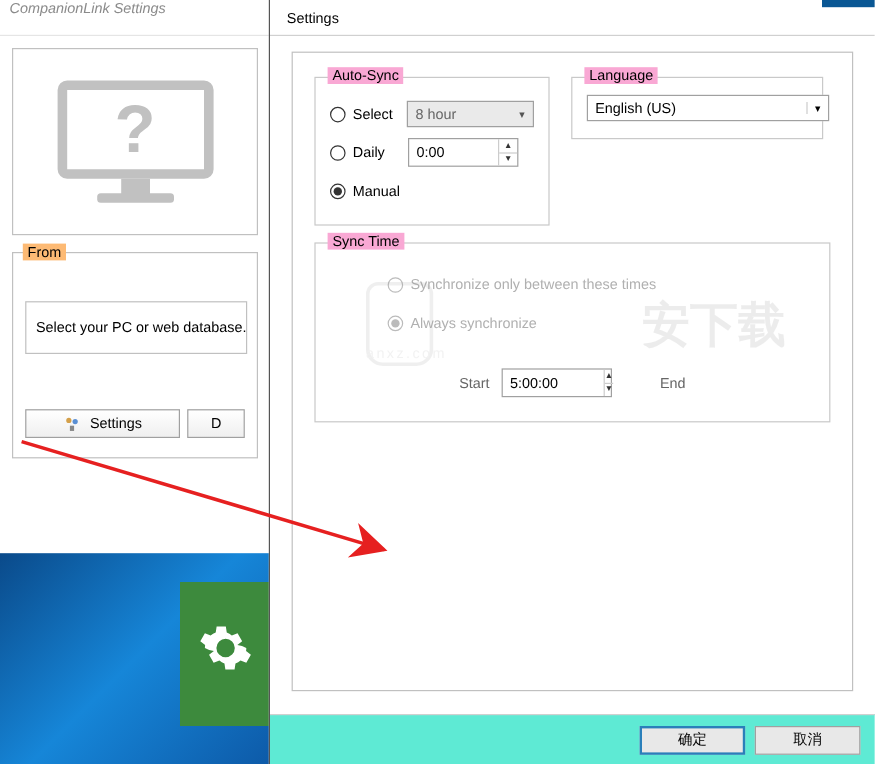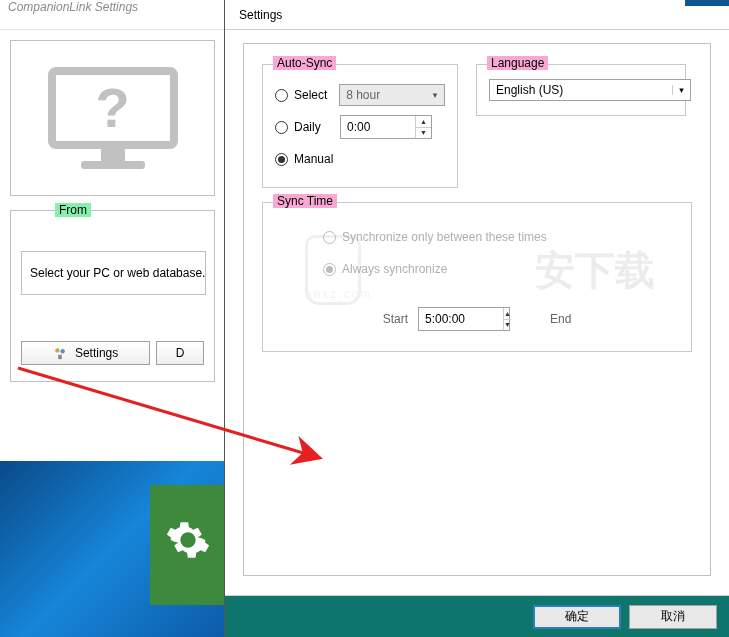--- a/index.html
+++ b/index.html
@@ -11,21 +11,21 @@
 .back-content { padding: 10px 10px 0 10px; }
 
 .monitor-box { border: 1px solid #c0c0c0; width: 205px; height: 156px; display: flex; align-items: center; justify-content: center; }
 .monitor-icon { width: 130px; }
 .monitor-screen { width: 130px; height: 82px; border: 8px solid #c1c1c1; border-radius: 8px; display: flex; align-items: center; justify-content: center; margin: 0 auto; }
 .monitor-q { font-size: 56px; font-weight: bold; color: #c1c1c1; line-height: 1; }
 .monitor-stand { width: 24px; height: 14px; background: #c1c1c1; margin: 0 auto; }
 .monitor-base { width: 64px; height: 8px; background: #c1c1c1; margin: -2px auto 0; border-radius: 3px; }
 
 .groupbox { border: 1px solid #c0c0c0; margin-top: 14px; position: relative; padding: 28px 10px 16px; }
-.groupbox-title { position: absolute; top: -8px; left: 8px; background: #86efac; padding: 0 4px; margin-left: 36px; }
+.groupbox-title { position: absolute; top: -8px; left: 8px; background: #fdba74; padding: 0 4px; }
 
 .from-box { border: 1px solid #c0c0c0; margin: 12px auto; padding: 14px 8px; text-align: center; width: 185px; font-size: 12px; overflow: hidden; white-space: nowrap; }
 
 .settings-row { margin-top: 46px; display: flex; gap: 6px; }
 .small-button { background: linear-gradient(#fff, #efefef); border: 1px solid #a0a0a0; height: 24px; display: flex; align-items: center; justify-content: center; padding: 0 10px; cursor: default; }
 .settings-btn { width: 130px; gap: 8px; }
 .tool-icon { display: inline-block; width: 14px; height: 14px; }
 
 .bottom-row { position: absolute; top: 432px; left: 8px; display: flex; gap: 6px; margin-top: 36px; }
 .bottom-btn { background: linear-gradient(#fff, #efefef); border: 1px solid #a0a0a0; height: 23px; padding: 0 8px; display: flex; align-items: center; cursor: default; }
@@ -76,21 +76,21 @@
 .synctime-radios { margin-left: 30px; }
 .synctime-times { margin-top: 22px; display: flex; gap: 40px; align-items: center; justify-content: center; }
 .time-pair { display: flex; align-items: center; gap: 10px; }
 .time-label { color: #666; }
 
 .watermark { position: absolute; left: 42px; top: 22px; width: 350px; height: 90px; pointer-events: none; opacity: 0.15; display: flex; align-items: center; justify-content: space-between; gap: 28px; }
 .wm-shield { width: 56px; height: 70px; border: 3px solid #999; border-radius: 10px 10px 14px 14px; }
 .wm-text { font-size: 40px; color: #888; font-weight: bold; }
 .wm-sub { position: absolute; bottom: 14px; font-size: 12px; color: #aaa; letter-spacing: 2px; }
 
-.dialog-footer { height: 42px; border-top: 1px solid #d0d0d0; display: flex; justify-content: flex-end; align-items: center; padding-right: 12px; gap: 8px; background: #0f766e; }
+.dialog-footer { height: 42px; border-top: 1px solid #d0d0d0; display: flex; justify-content: flex-end; align-items: center; padding-right: 12px; gap: 8px; background: #5eead4; }
 .dlg-btn { width: 88px; height: 24px; border: 1px solid #a0a0a0; background: #e8e8e8; display: flex; align-items: center; justify-content: center; cursor: default; }
 .dlg-btn-primary { border: 2px solid #2a7fba; background: #e8e8e8; }
 
 
 .red-arrow { position: absolute; left: 10px; top: 360px; width: 330px; height: 110px; pointer-events: none; z-index: 10; }
 </style>
 </head>
 <body>
 
 <div class="back-window">

